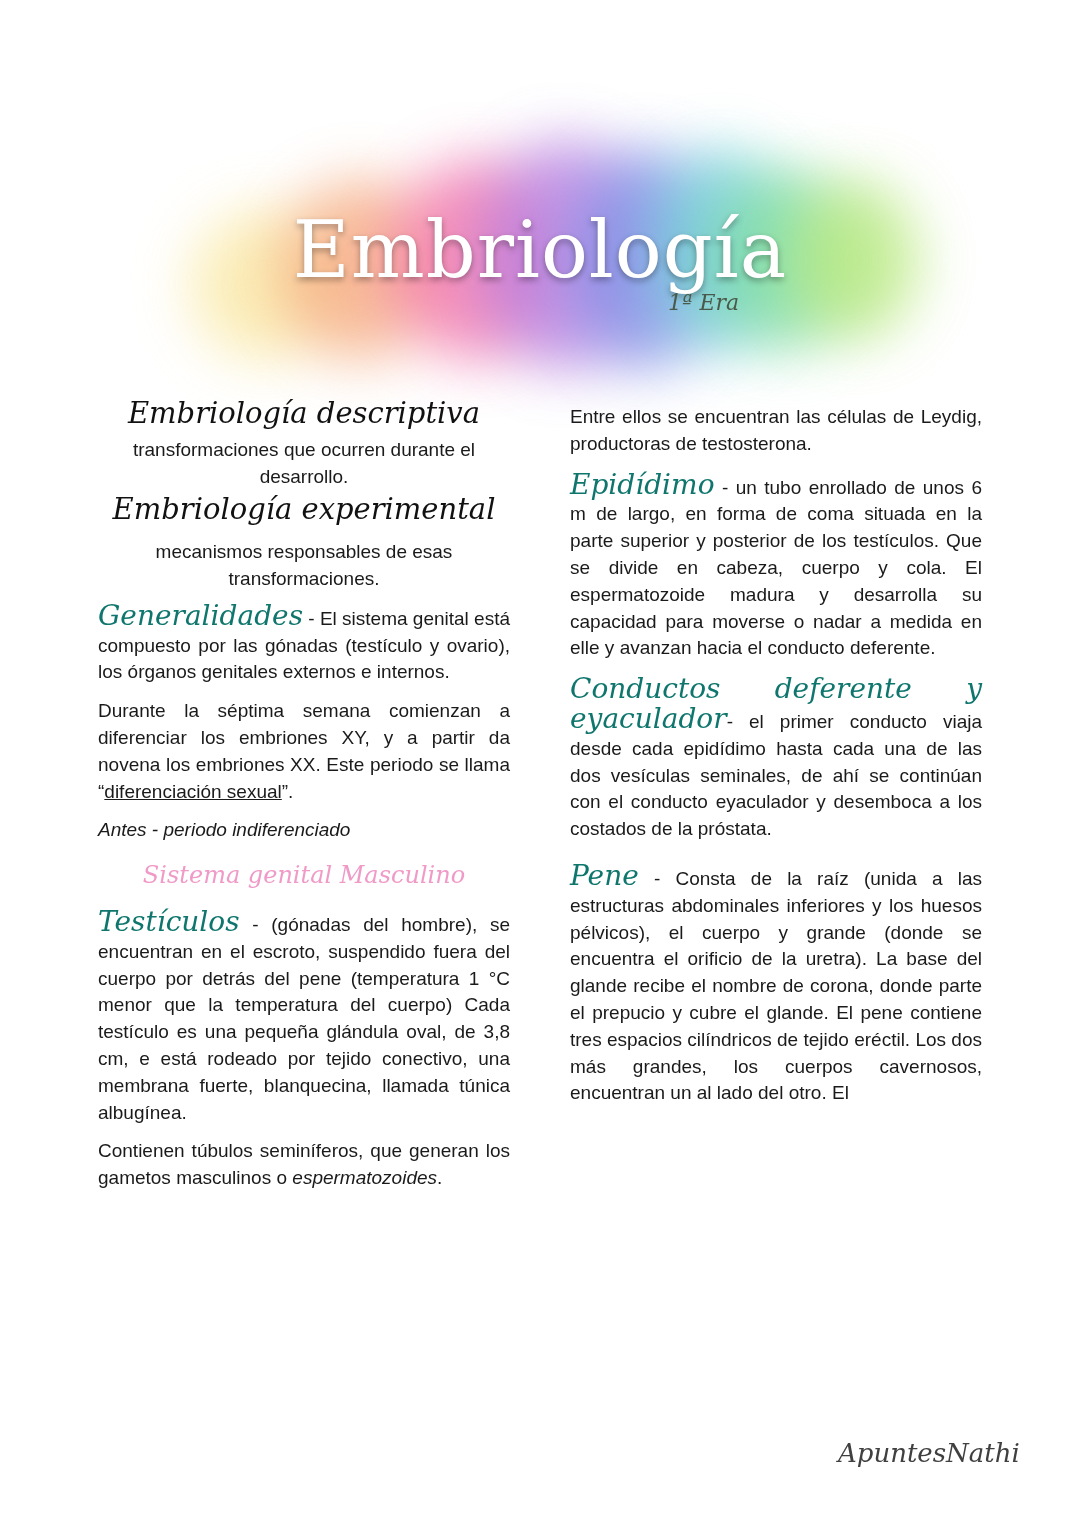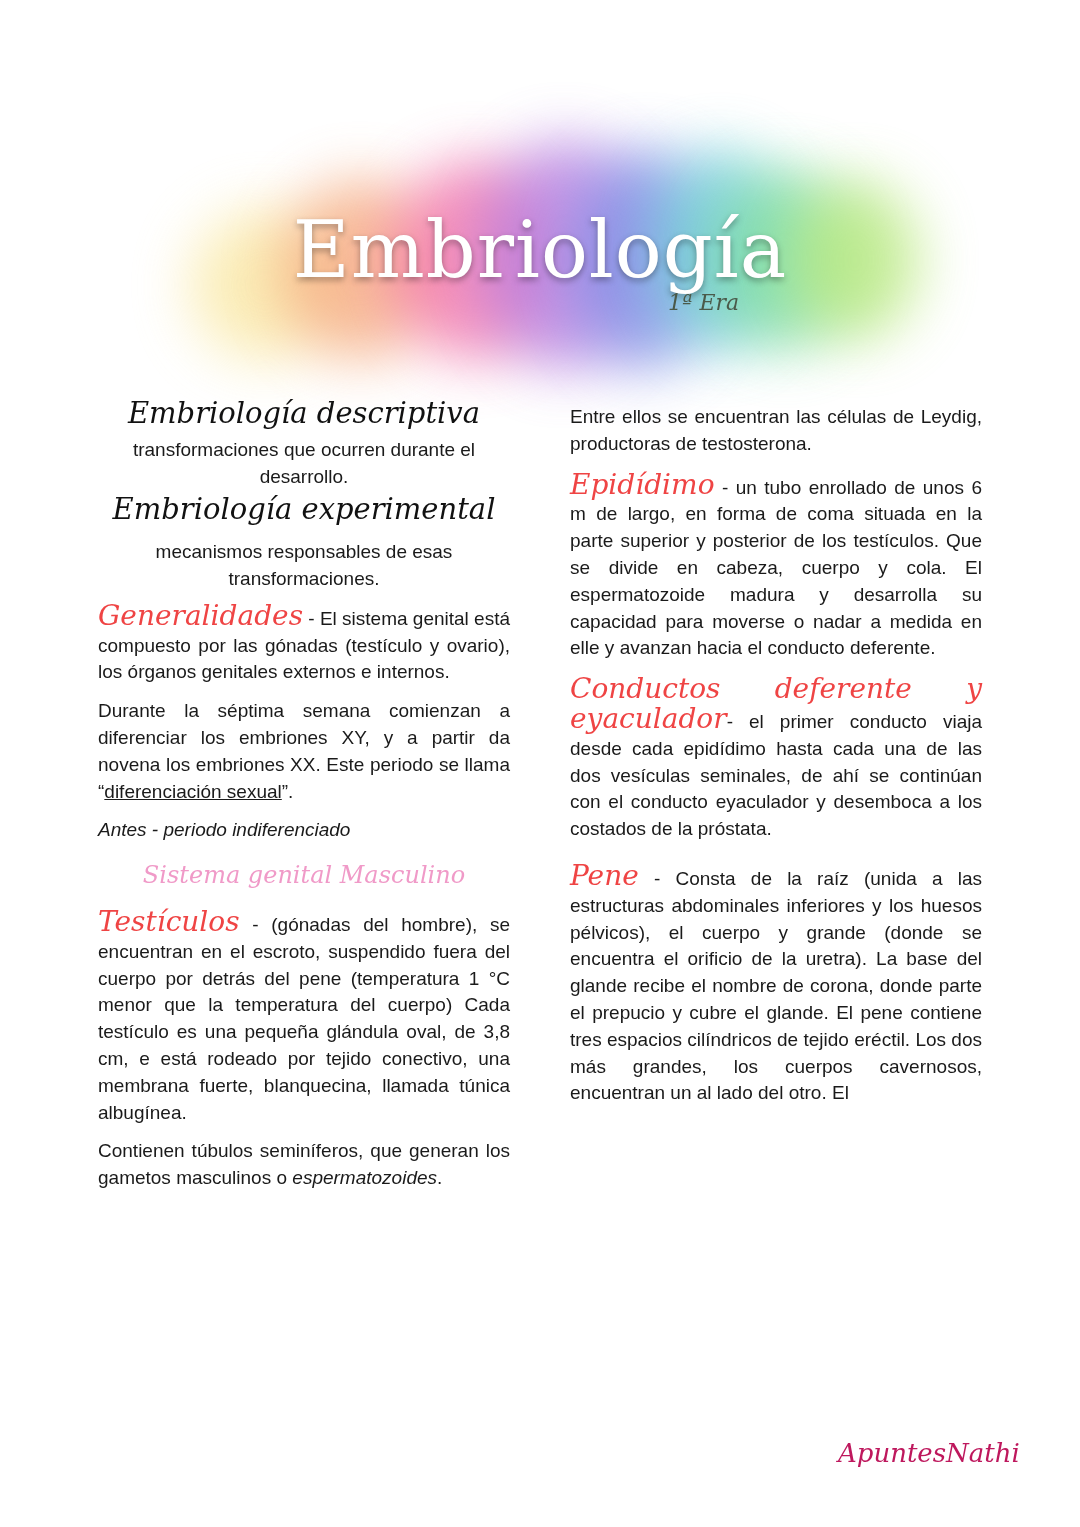--- a/index.html
+++ b/index.html
@@ -16,26 +16,26 @@
               font-style:italic; font-size:22px; color:#4a5a4a; }
 
   .col { position:absolute; font-size:19px; line-height:26.8px; }
   .left { left:98px; width:412px; }
   .right { left:570px; width:412px; }
 
   .script { font-family:"DejaVu Serif", serif; font-style:italic; font-size:29px; color:#111; }
   .center-head { text-align:center; display:block; }
   .center-text { text-align:center; }
   p { margin:0; text-align:justify; }
-  .inline-head { font-family:"DejaVu Serif", serif; font-style:italic; font-size:28px; color:#ef4444; }
+  .inline-head { font-family:"DejaVu Serif", serif; font-style:italic; font-size:28px; color:#0f766e; }
   .pink { color:#f09ac8; font-family:"DejaVu Serif", serif; font-style:italic; font-size:24px; text-align:center; display:block; }
   .it { font-style:italic; }
   .ul { text-decoration:underline; }
   .watermark { position:absolute; left:838px; top:1438px; font-family:"DejaVu Serif", serif;
-               font-style:italic; font-size:26px; color:#be185d; }
+               font-style:italic; font-size:26px; color:#404040; }
 </style>
 </head>
 <body>
 
 <div class="banner">
   <div class="blob" style="left:40px;top:110px;width:150px;height:150px;background:#f9e79f;"></div>
   <div class="blob" style="left:130px;top:80px;width:160px;height:180px;background:#f5a77a;"></div>
   <div class="blob" style="left:240px;top:60px;width:170px;height:200px;background:#f26fa8;"></div>
   <div class="blob" style="left:330px;top:40px;width:170px;height:230px;background:#b57be0;"></div>
   <div class="blob" style="left:420px;top:50px;width:150px;height:220px;background:#7d8de6;"></div>

